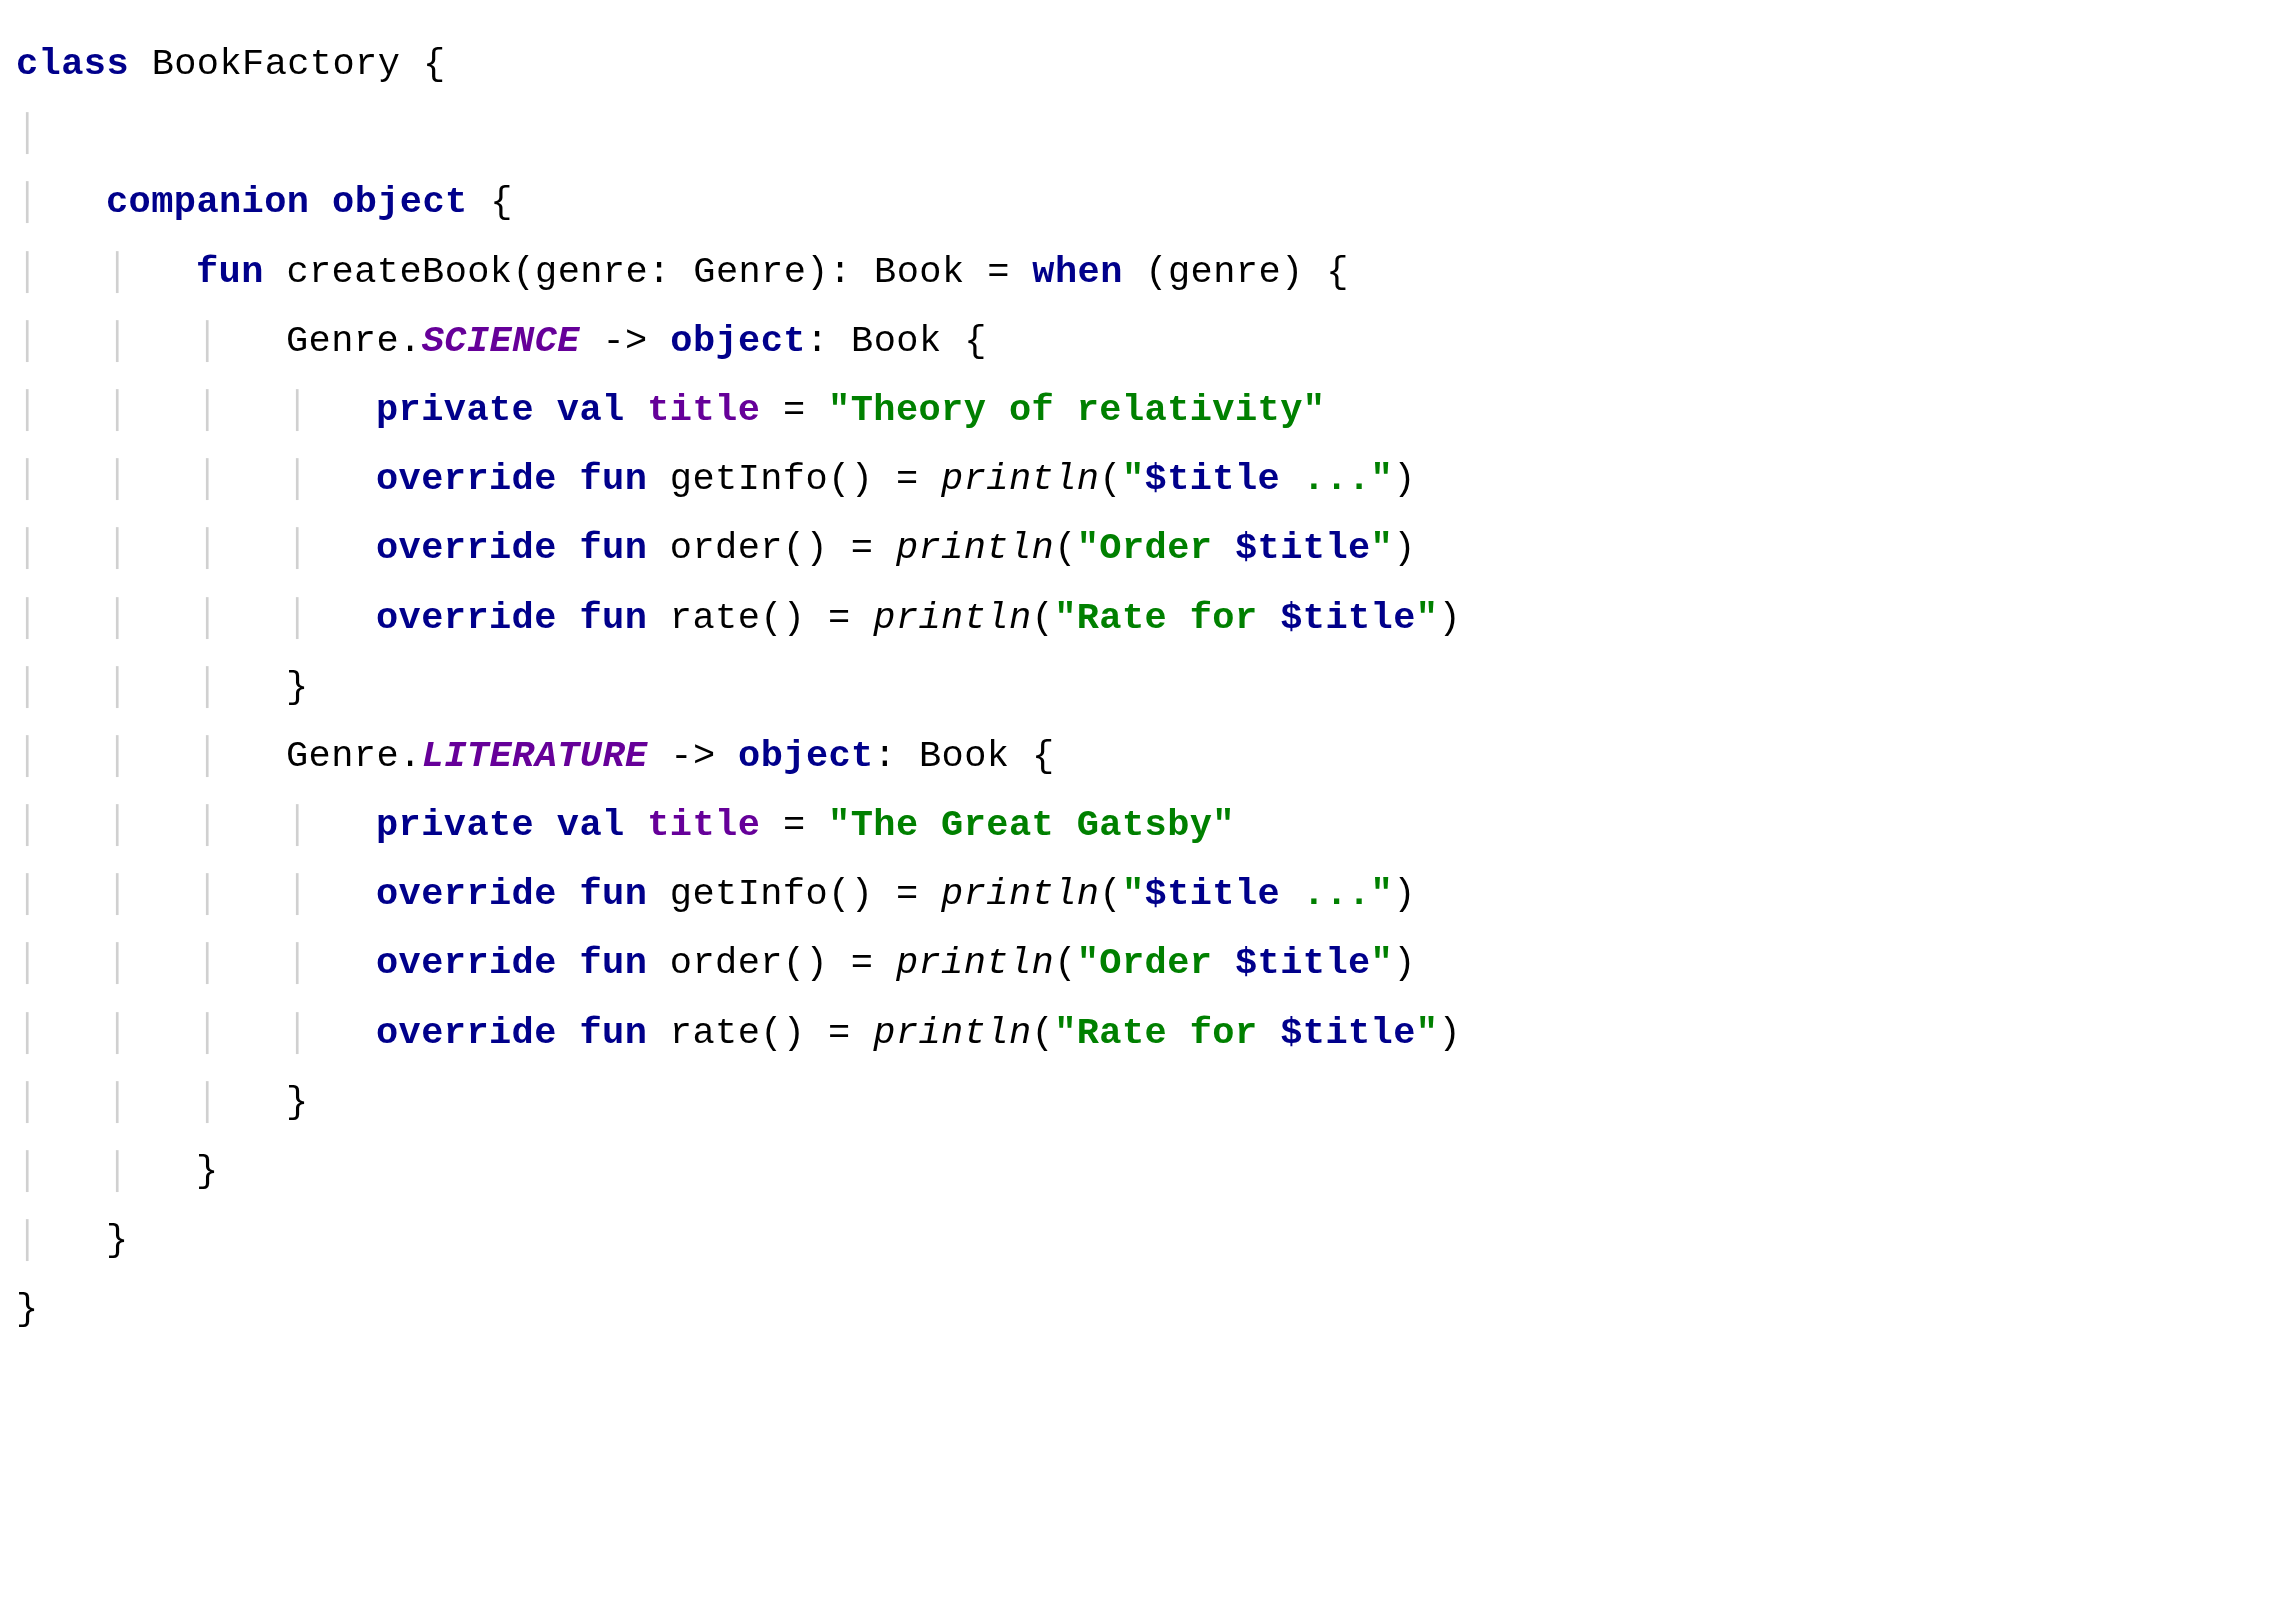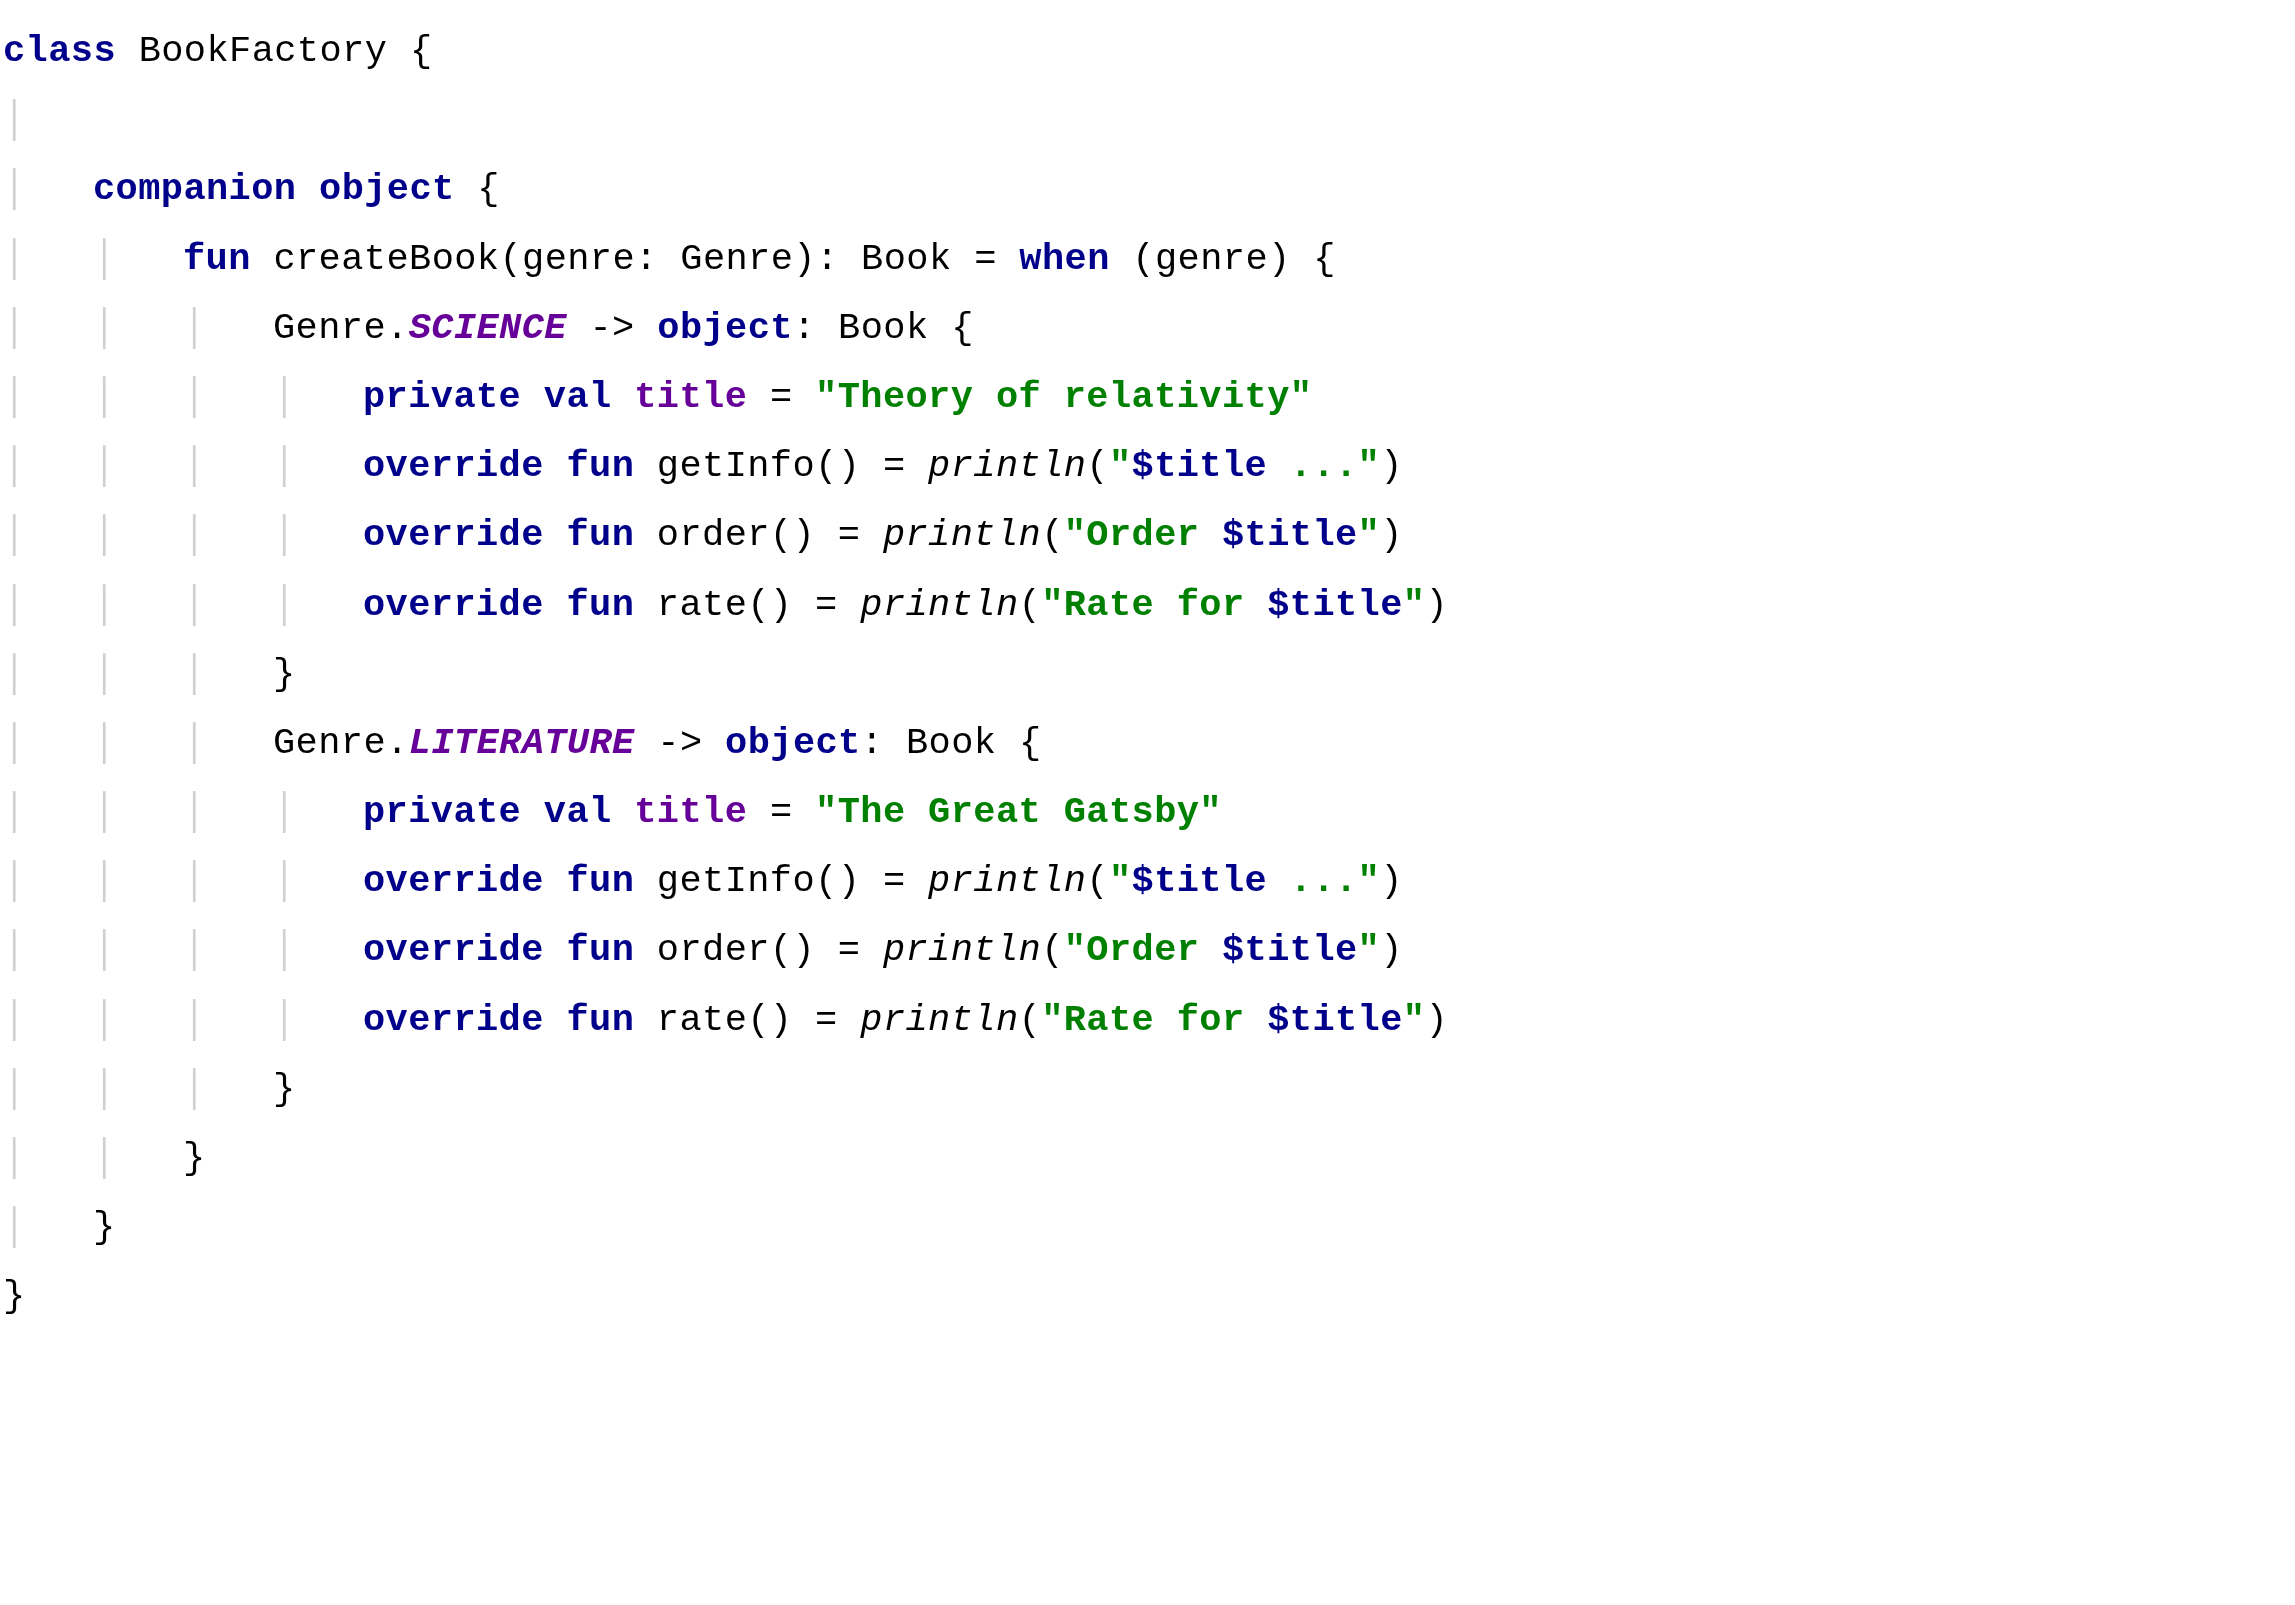--- a/index.html
+++ b/index.html
@@ -4,21 +4,21 @@
 <style>
   html, body {
     margin: 0;
     padding: 0;
     background: #ffffff;
     width: 2295px;
     height: 1605px;
     overflow: hidden;
   }
   pre.code {
-    margin: 3px;
+    margin: 16px;
     padding: 14px 0 0 0;
     font-family: "Courier New", Courier, monospace;
     font-size: 37px;
     line-height: 1.87;
     white-space: pre;
     color: #000000;
     letter-spacing: 0.4px;
   }
   .kw   { color: #00008b; font-weight: bold; }
   .enm  { color: #660099; font-weight: bold; font-style: italic; }

